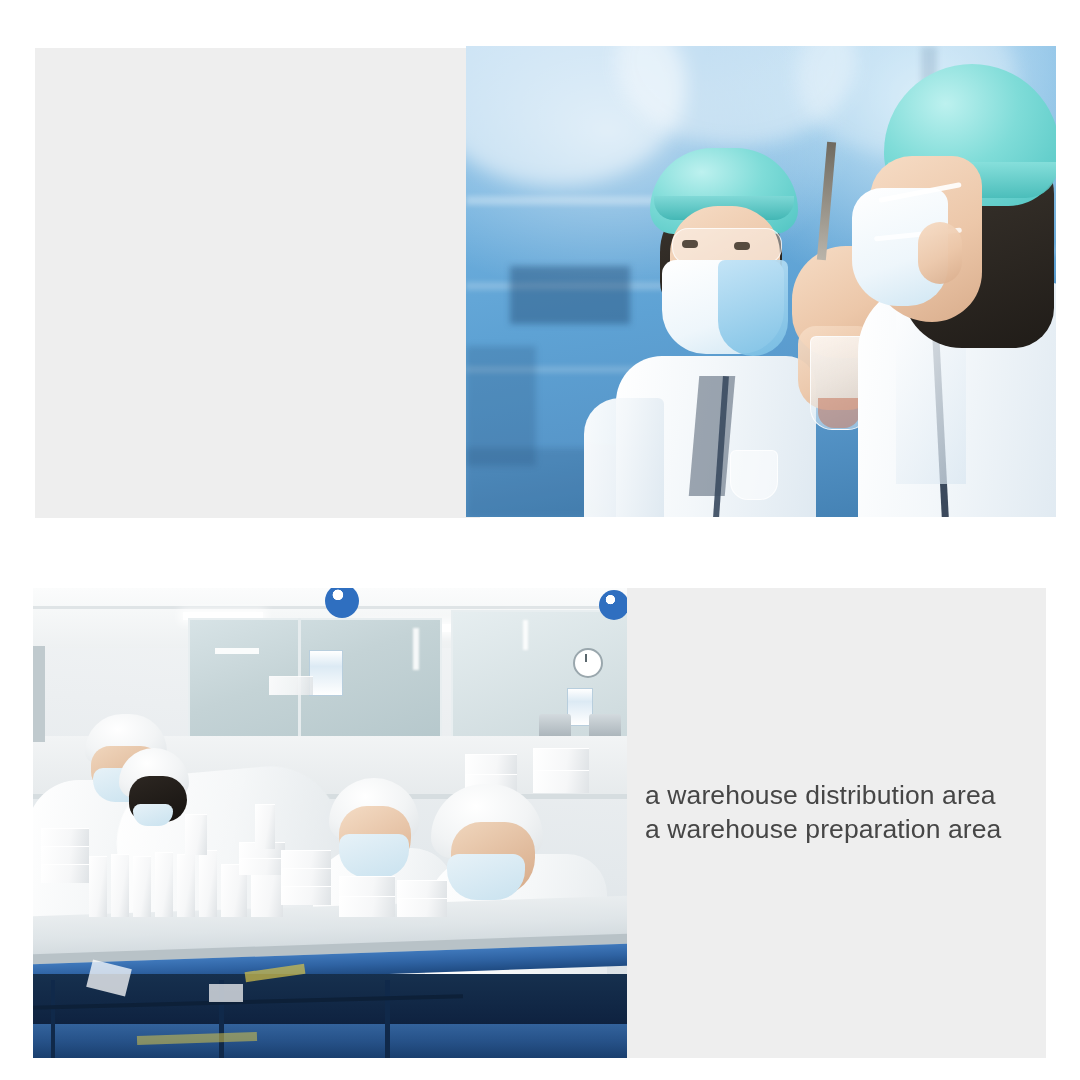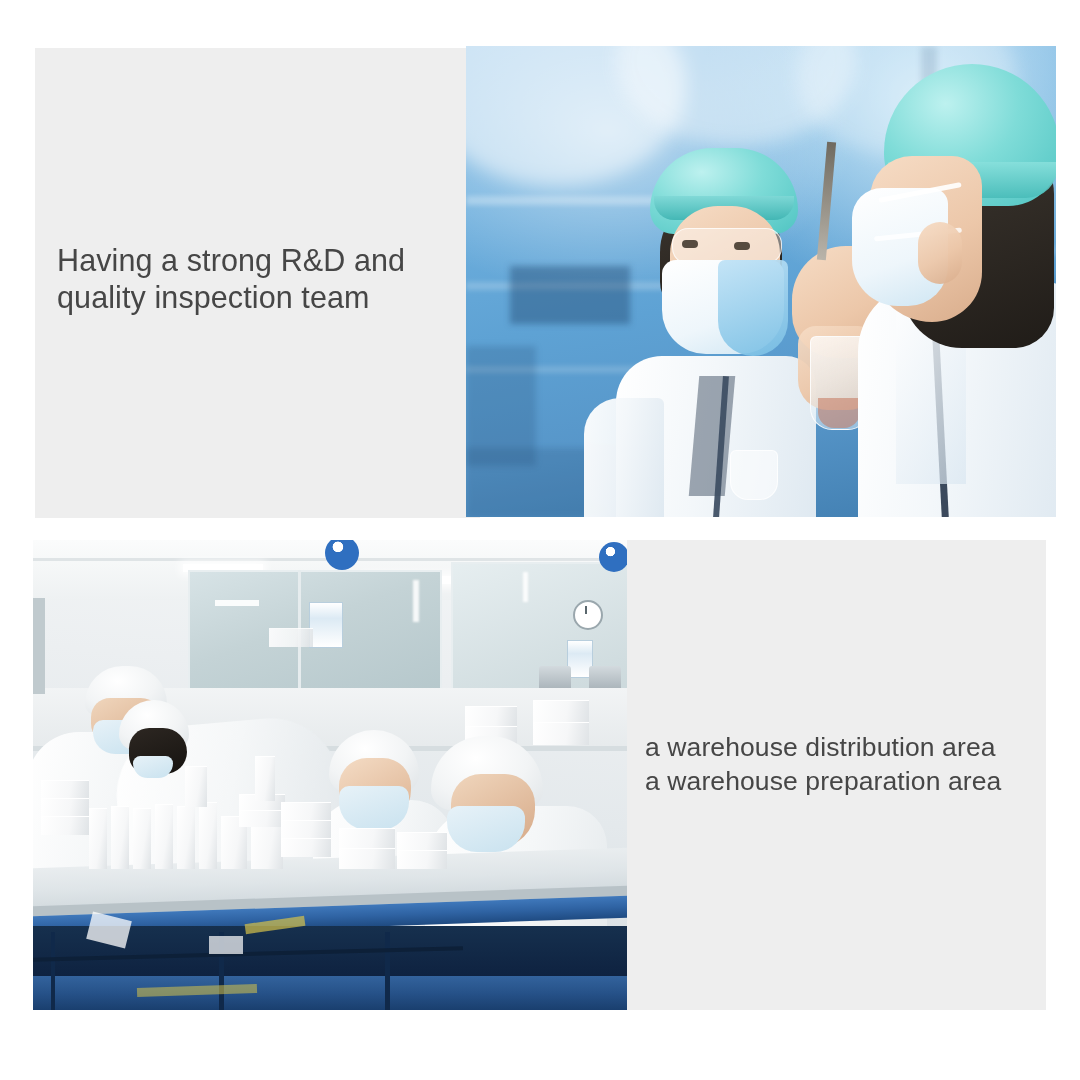--- a/index.html
+++ b/index.html
@@ -56,21 +56,21 @@
     width: 590px;
     height: 471px;
     overflow: hidden;
     background: #2f6f9e;
   }
 
   
   .section-two {
     position: absolute;
     left: 33px;
-    top: 540px;
+    top: 588px;
     width: 1013px;
     height: 470px;
   }
   .s2-photo {
     position: absolute;
     left: 0;
     top: 0;
     width: 594px;
     height: 470px;
     overflow: hidden;
@@ -215,22 +215,20 @@
 </style>
 </head>
 <body>
 
 <div class="page">
 
   <div class="section-one">
 
     <div class="s1-panel"></div>
 
-    <div class="s1-caption">Having a strong R&amp;D and
-quality inspection team</div>
 
     <div class="s1-photo">
       <div class="lab">
         <div class="lab-bg"></div>
 
         <div class="lab-glow" style="left:-40px;top:-60px;width:260px;height:200px;"></div>
         <div class="lab-glow" style="left:150px;top:-70px;width:240px;height:170px;opacity:.8;"></div>
         <div class="lab-glow" style="left:330px;top:-50px;width:220px;height:160px;opacity:.55;"></div>
 
         <div class="lab-shelf" style="left:0;top:150px;width:210px;height:9px;"></div>

